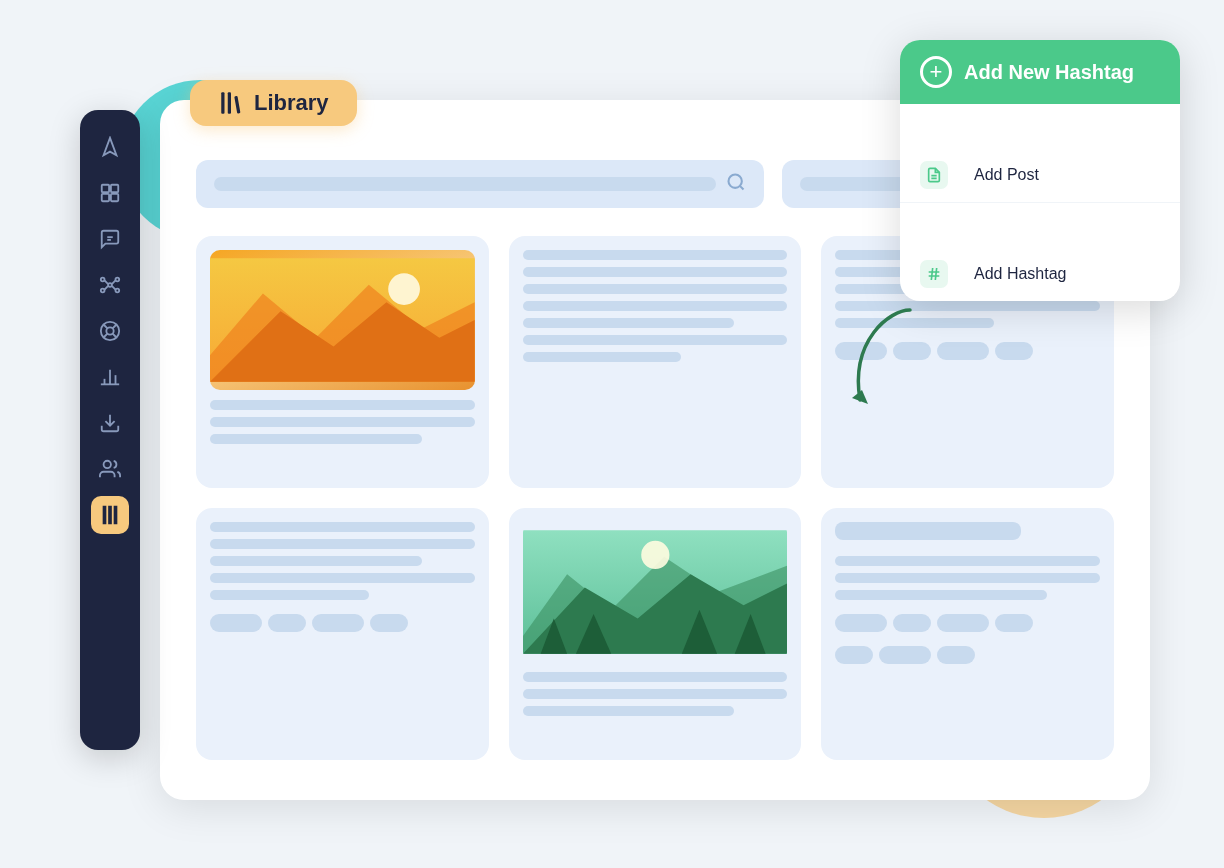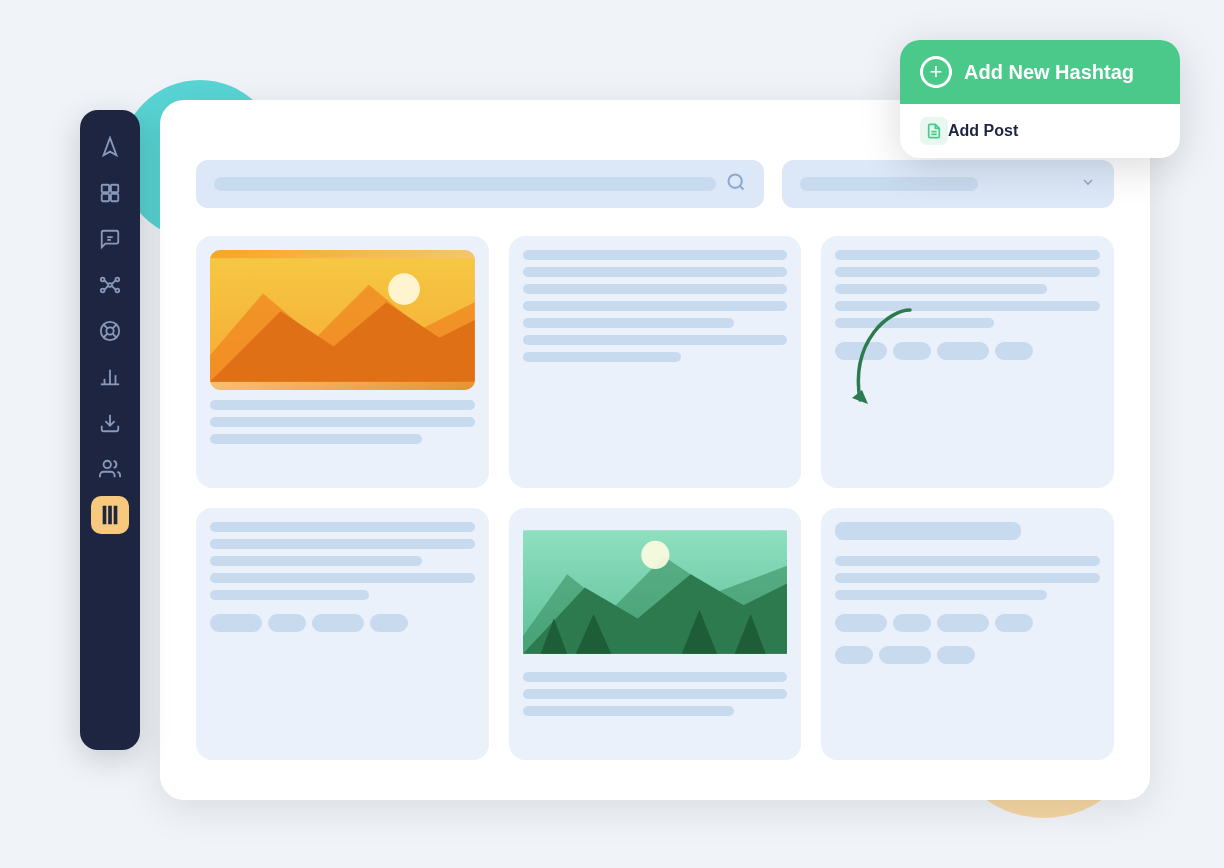--- a/index.html
+++ b/index.html
@@ -259,27 +259,28 @@
       border-radius: 50%;
       display: flex; align-items: center; justify-content: center;
       font-size: 22px;
       font-weight: 300;
       line-height: 1;
       flex-shrink: 0;
     }
     .add-new-item {
       display: flex;
       align-items: center;
-      gap: 0;
+      gap: 26px;
       padding: 13px 20px;
       font-size: 16px;
-      font-weight: 700;
+      font-weight: 400;
       color: #1e2540;
       border-bottom: 1px solid #f0f4f8;
       cursor: pointer;
+      margin-top: 44px;
     }
     .add-new-item:last-child { border-bottom: none; }
     .add-new-item .item-icon {
       width: 28px; height: 28px;
       background: #e8f8f0;
       border-radius: 7px;
       display: flex; align-items: center; justify-content: center;
       color: #4bc98a;
       font-size: 16px;
     }
@@ -378,20 +379,28 @@
 
   <div class="sidebar-icon active">
     <svg viewBox="0 0 24 24" fill="currentColor">
         <path d="M4 2h4v20H4zM10 2h4v20h-4zM20 2h-4v20h4z"></path>
       </svg>
   </div>
 </div>
 
 <div class="main-wrapper">
 
+  <div class="library-badge">
+    <svg viewBox="0 0 24 24" fill="#1e2540">
+        <rect x="3" y="2" width="3" height="20" rx="1"></rect>
+        <rect x="9" y="2" width="3" height="20" rx="1"></rect>
+        <rect x="15" y="6" width="3" height="16" rx="1" transform="rotate(-10 15 6)"></rect>
+      </svg>
+    <span>Library</span>
+  </div>
 
   <div class="main-card">
 
     <div class="search-bar-row">
       <div class="search-input-wrapper">
         <div class="search-input-bar"></div>
         <span class="search-icon-circle">
           <svg width="20" height="20" viewBox="0 0 24 24" fill="none" stroke="#8aaad0" stroke-width="2.5">
               <circle cx="11" cy="11" r="8"></circle>
               <line x1="21" y1="21" x2="16.65" y2="16.65"></line>
@@ -540,20 +549,31 @@
         <div class="item-icon">
           <svg width="16" height="16" viewBox="0 0 24 24" fill="none" stroke="#4bc98a" stroke-width="2.5">
               <path d="M14 2H6a2 2 0 0 0-2 2v16a2 2 0 0 0 2 2h12a2 2 0 0 0 2-2V8z"></path>
               <polyline points="14 2 14 8 20 8"></polyline>
               <line x1="16" y1="13" x2="8" y2="13"></line>
               <line x1="16" y1="17" x2="8" y2="17"></line>
             </svg>
         </div>
         <span>Add Post</span>
       </div>
+      <div class="add-new-item">
+        <div class="item-icon">
+          <svg width="16" height="16" viewBox="0 0 24 24" fill="none" stroke="#4bc98a" stroke-width="2.5">
+              <line x1="4" y1="9" x2="20" y2="9"></line>
+              <line x1="4" y1="15" x2="20" y2="15"></line>
+              <line x1="10" y1="3" x2="8" y2="21"></line>
+              <line x1="16" y1="3" x2="14" y2="21"></line>
+            </svg>
+        </div>
+        <span>Add Hashtag</span>
+      </div>
     </div>
 
     <svg class="arrow-svg" width="100" height="120" viewBox="0 0 100 120">
       <path d="M80,10 C60,10 20,40 30,100" fill="none" stroke="#2d7a4f" stroke-width="3.5" stroke-linecap="round"></path>
       <polygon points="22,98 38,104 32,90" fill="#2d7a4f"></polygon>
     </svg>
 
   </div>
 </div>
 

